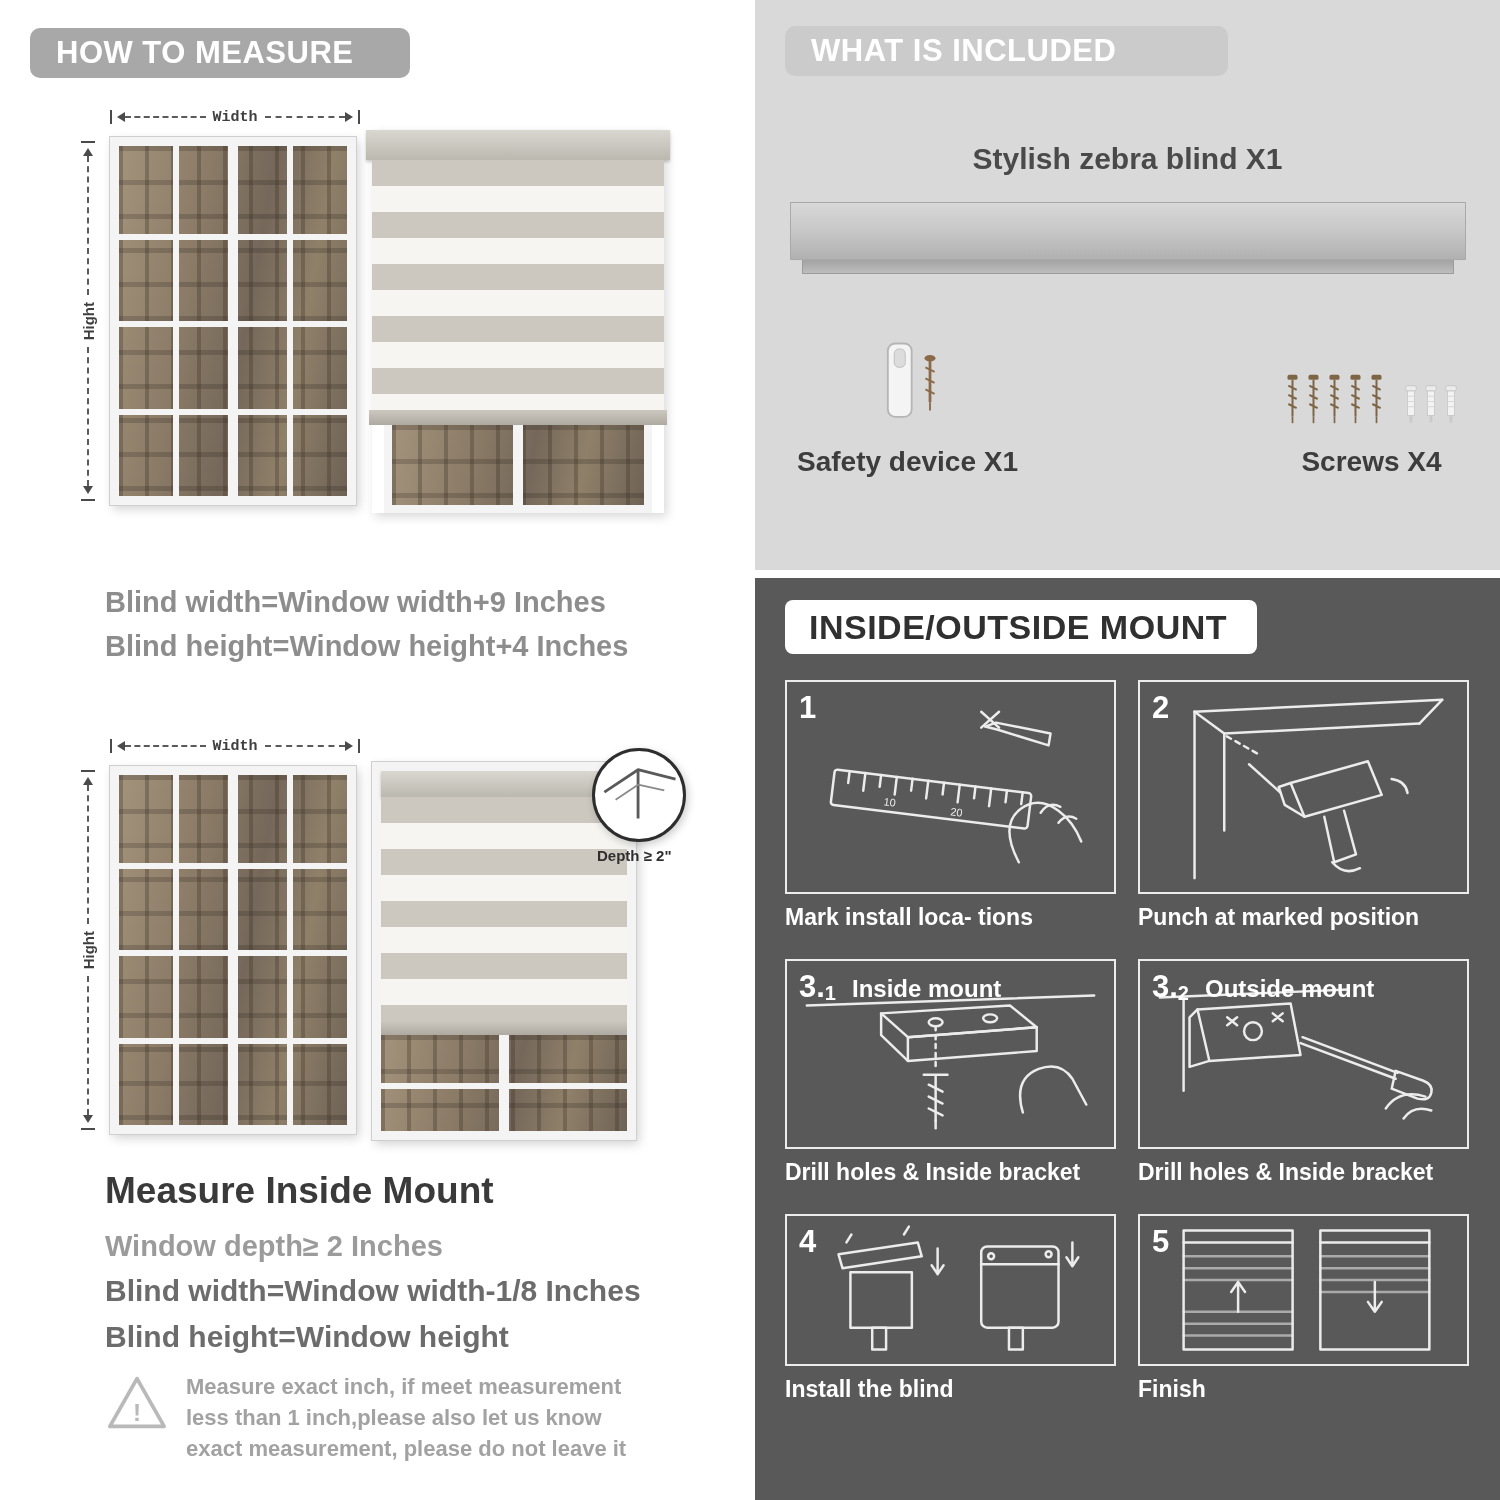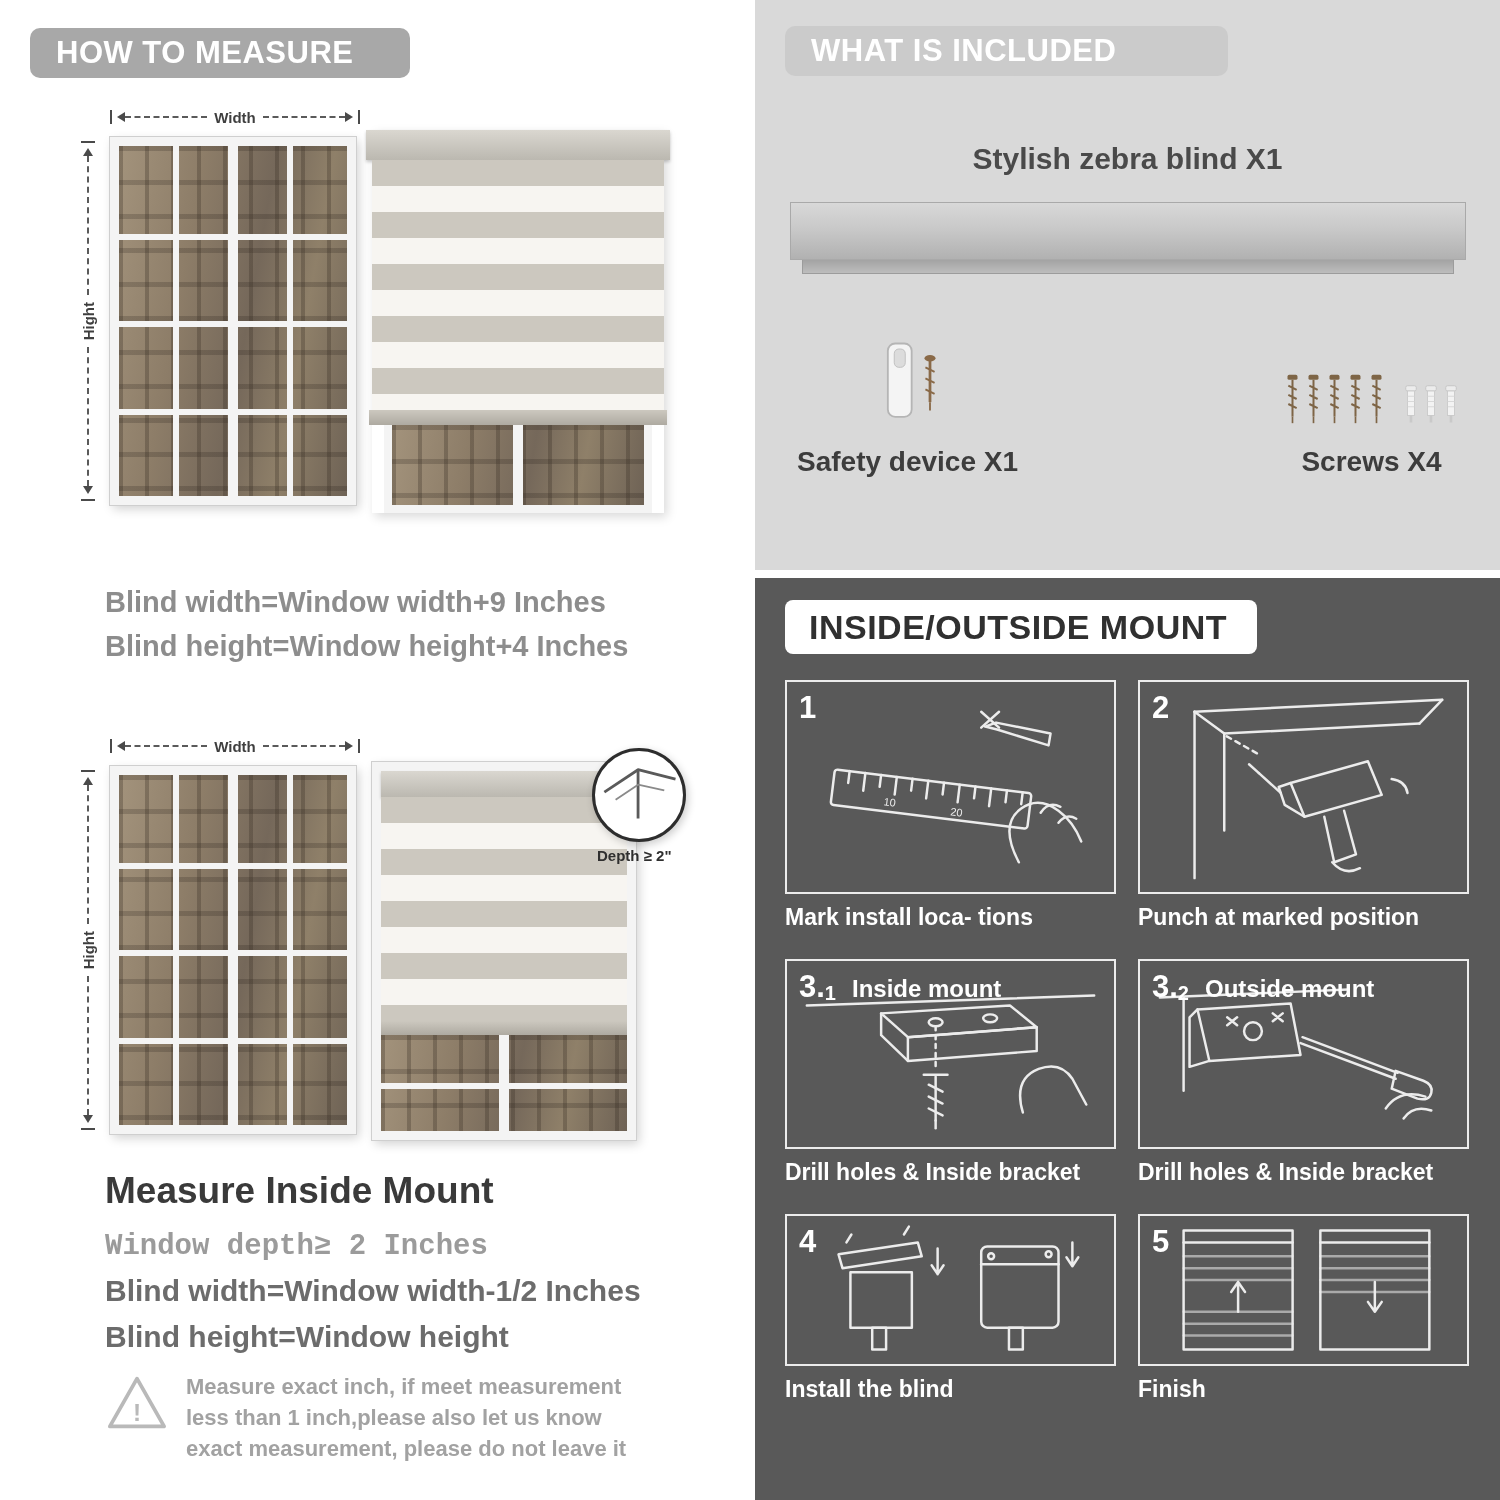--- a/index.html
+++ b/index.html
@@ -44,21 +44,21 @@
   .mull.h3{top:75%;}
 
   
   .dim{position:absolute;color:#3f3f3f;font-weight:bold;}
   .dim-w{display:flex;align-items:center;}
   .dim-w .etick{width:2px;height:14px;background:#4a4a4a;}
   .dim-w .dashline{flex:1;height:0;border-top:2px dashed #5a5a5a;}
   .ah{width:0;height:0;}
   .ah-l{border:5px solid transparent;border-right:8px solid #4a4a4a;}
   .ah-r{border:5px solid transparent;border-left:8px solid #4a4a4a;}
-  .dim-w .dlabel{font-size:15px;margin:0 7px;}
+  .dim-w .dlabel{font-size:15px;margin:0 7px;font-family:Liberation Mono, monospace;}
   .dim-v{display:flex;flex-direction:column;align-items:center;}
   .dim-v .etick{height:2px;width:14px;background:#4a4a4a;}
   .dim-v .dashline{flex:1;width:0;border-left:2px dashed #5a5a5a;}
   .ah-u{border:5px solid transparent;border-bottom:8px solid #4a4a4a;}
   .ah-d{border:5px solid transparent;border-top:8px solid #4a4a4a;}
   .dim-v .dlabel{font-size:15px;margin:7px 0;writing-mode:vertical-rl;transform:rotate(180deg);}
 
   
   .blind{position:absolute;}
   .b-head{height:30px;background:linear-gradient(#dad7d0,#bbb8b0);margin:0 -6px;box-shadow:0 2px 3px rgba(0,0,0,.2);}
@@ -206,22 +206,22 @@
         <g fill="none" stroke="#5a5a5a" stroke-width="3" stroke-linejoin="round">
           <path d="M10 44 L46 20 L86 30"></path>
           <path d="M46 20 L46 72"></path>
           <path d="M22 52 L46 36 L74 42" stroke-width="2" stroke="#8a8a8a"></path>
         </g>
       </svg>
     </div>
     <div class="depth-label">Depth ≥ 2"</div>
 
     <h2 class="h-title" style="top:1170px;">Measure Inside Mount</h2>
-    <p class="meas-line lighter" style="top:1230px;font-family:Liberation Mono, monospace;">Window depth≥ 2 Inches</p>
-    <p class="meas-line darker" style="top:1274px;">Blind width=Window width-1/2 Inches</p>
+    <p class="meas-line lighter" style="top:1230px;">Window depth≥ 2 Inches</p>
+    <p class="meas-line darker" style="top:1274px;">Blind width=Window width-1/8 Inches</p>
     <p class="meas-line darker" style="top:1320px;">Blind height=Window height</p>
 
     <div class="note-tri">
       <svg viewBox="0 0 66 62" width="62" height="58">
         <path d="M33 5 L62 56 L4 56 Z" fill="none" stroke="#b9b9b9" stroke-width="4" stroke-linejoin="round"></path>
         <text x="33" y="50" font-size="26" font-weight="bold" fill="#b9b9b9" text-anchor="middle">!</text>
       </svg>
     </div>
     <p class="note-text">Measure exact inch, if meet measurement less than 1 inch,please also let us know exact measurement, please do not leave it</p>
   </div>

